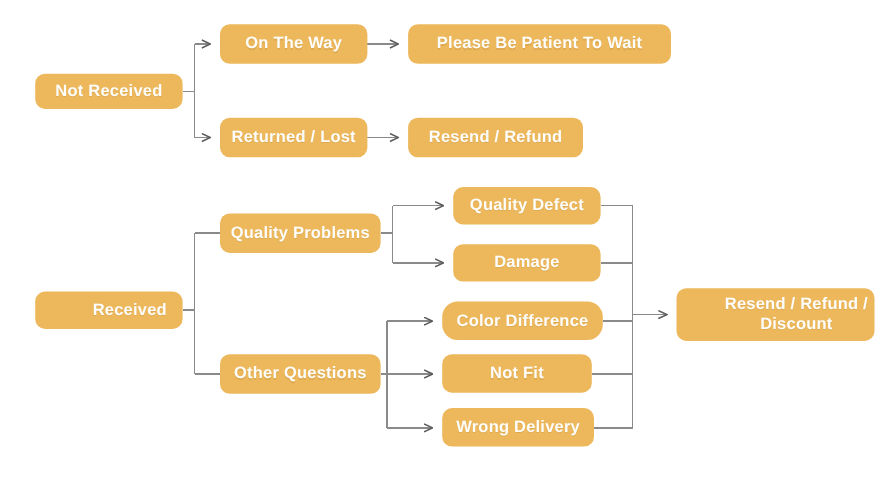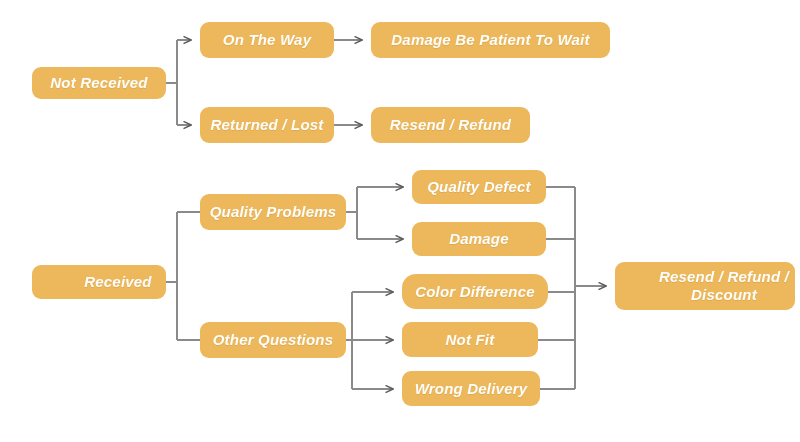--- a/index.html
+++ b/index.html
@@ -36,21 +36,20 @@
     justify-content: center;
     text-align: center;
     font-family: "Liberation Sans", sans-serif;
     font-size: 15px;
     font-weight: 700;
     line-height: 1.18;
     letter-spacing: 0.2px;
     padding: 2px 6px;
     text-shadow: 0 1px 0 rgba(150,110,40,0.18);
     user-select: none;
-    font-style: italic;
   }
   .node-label {
     display: block;
     white-space: pre-line;
   }
 </style>
 </head>
 <body>
 
 <div id="diagram-root">
@@ -101,21 +100,21 @@
 
   <div class="node" style="left:32px; top:67px; width:134px; height:32px;">
     <span class="node-label">Not Received</span>
   </div>
 
   <div class="node" style="left:200px; top:22px; width:134px; height:36px;">
     <span class="node-label">On The Way</span>
   </div>
 
   <div class="node" style="left:371px; top:22px; width:239px; height:36px;">
-    <span class="node-label">Damage Be Patient To Wait</span>
+    <span class="node-label">Please Be Patient To Wait</span>
   </div>
 
   <div class="node" style="left:200px; top:107px; width:134px; height:36px;">
     <span class="node-label">Returned / Lost</span>
   </div>
 
   <div class="node" style="left:371px; top:107px; width:159px; height:36px;">
     <span class="node-label">Resend / Refund</span>
   </div>
 

